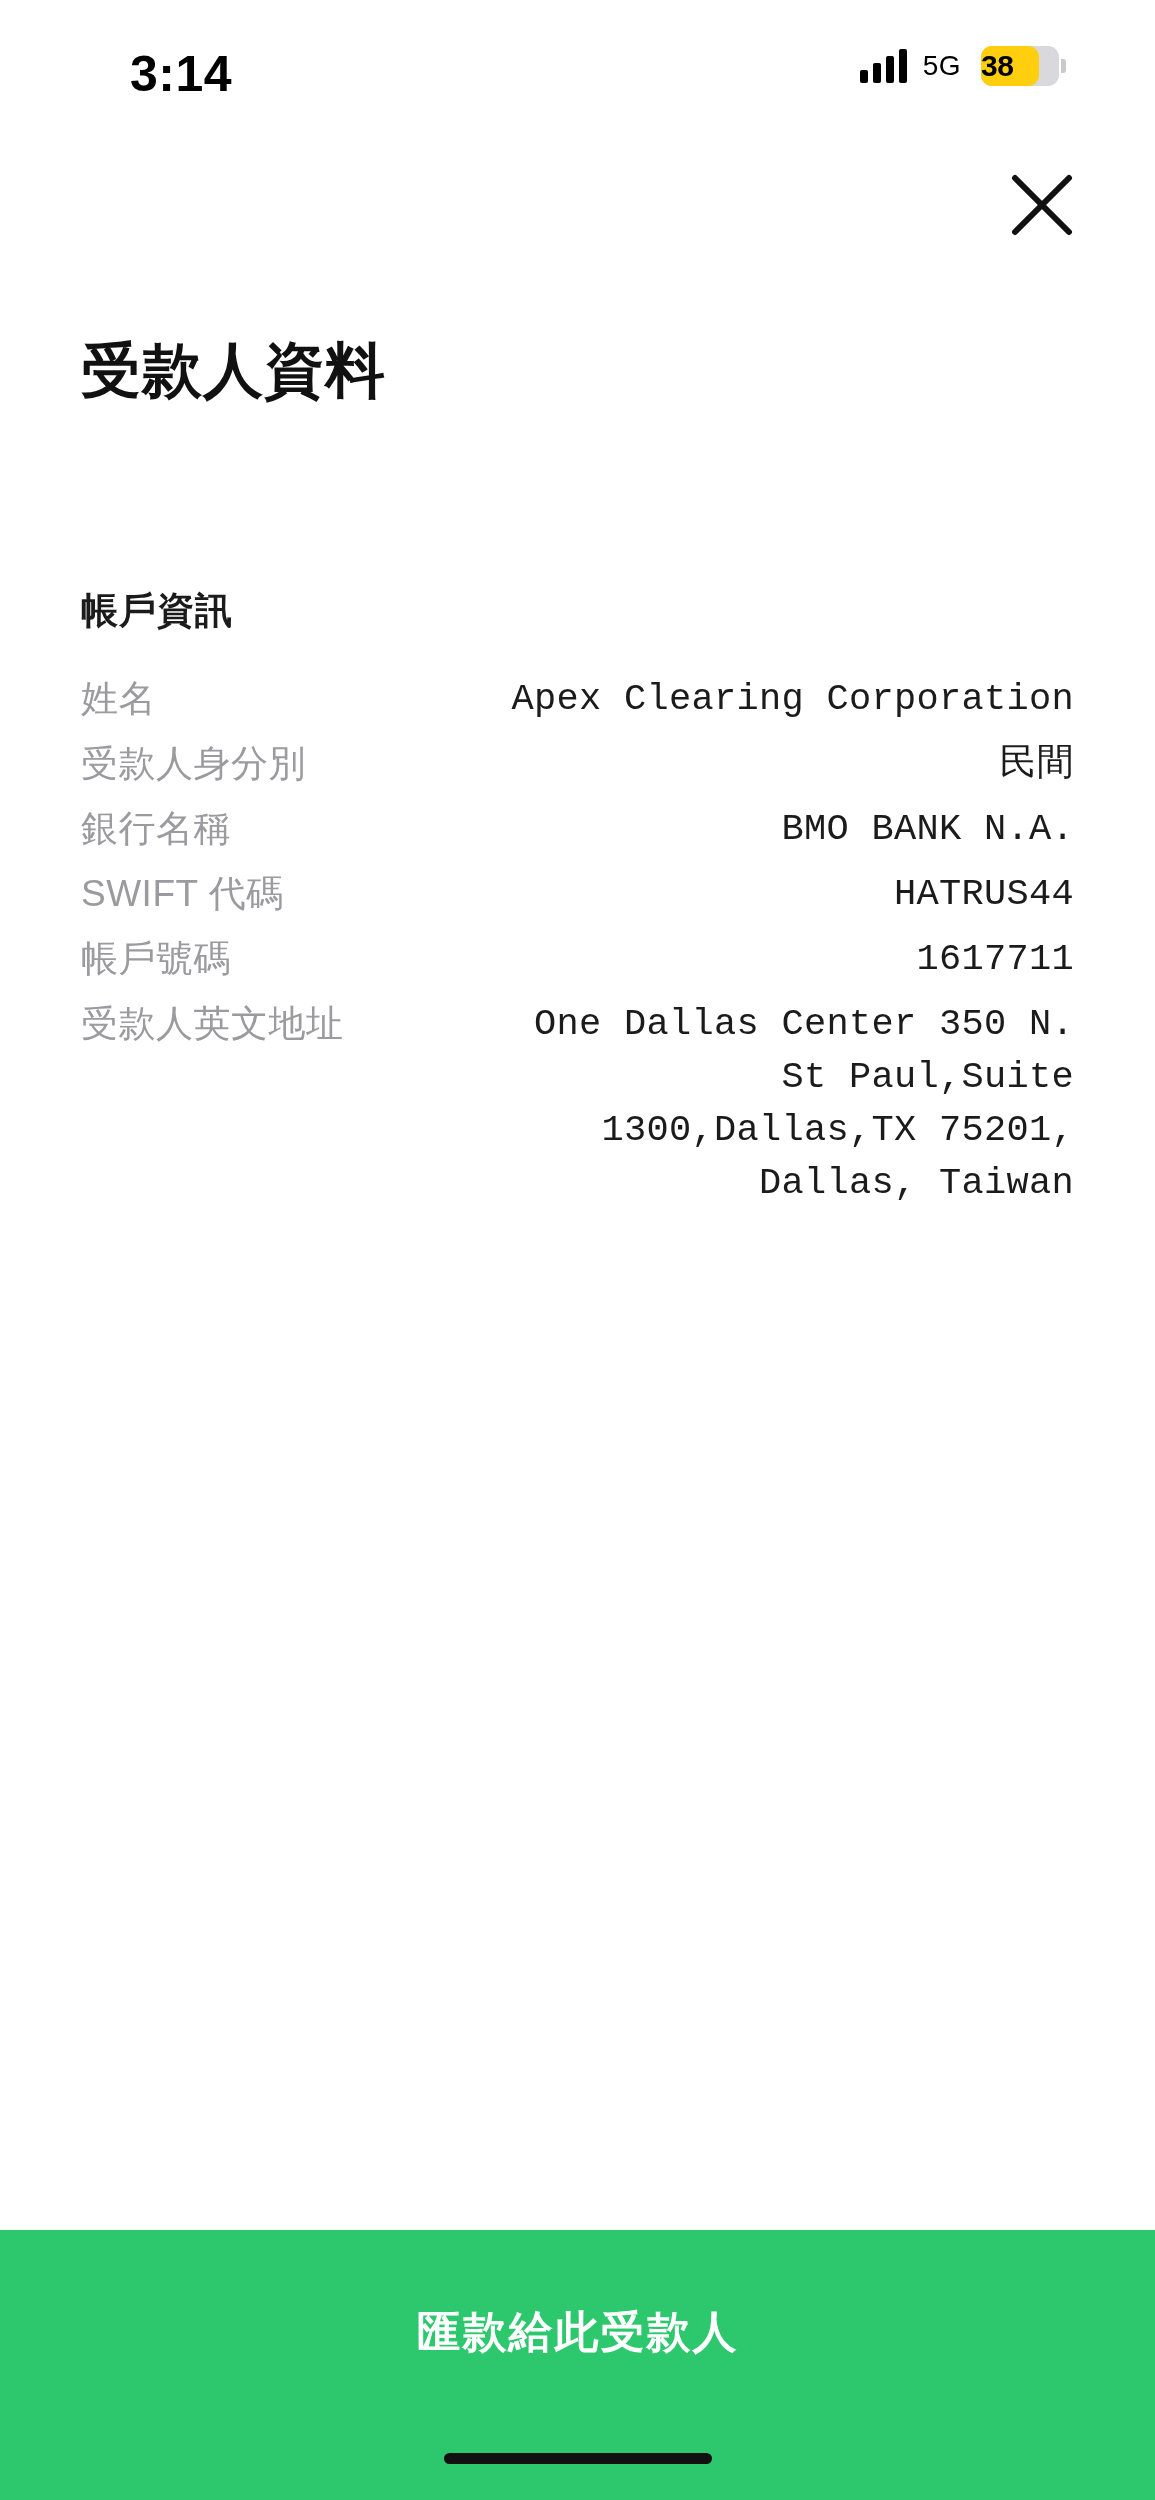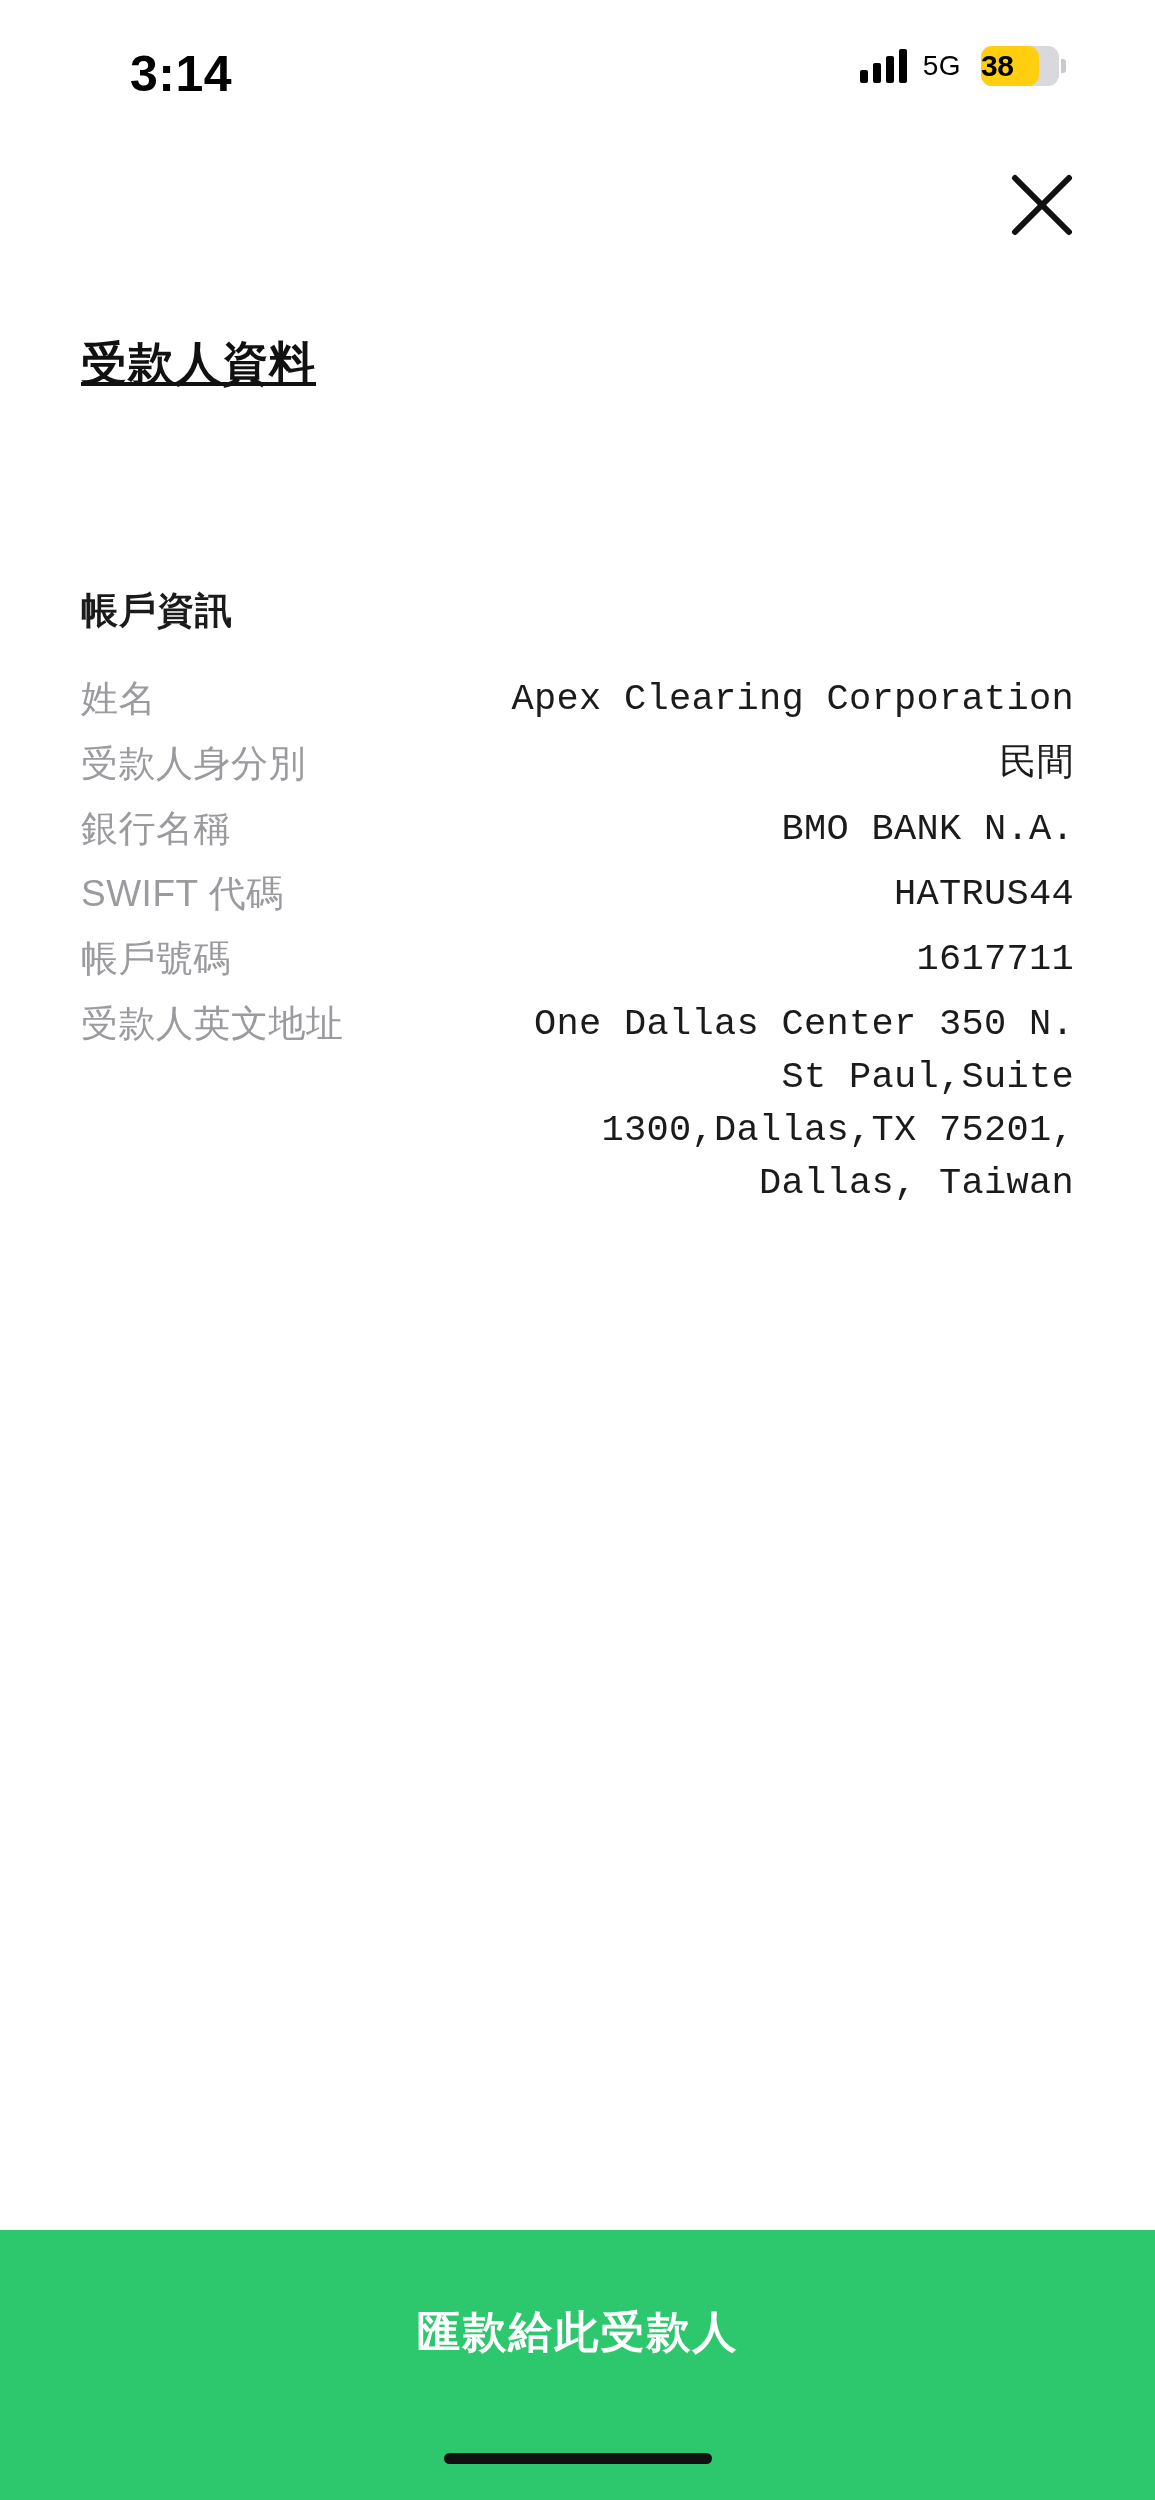--- a/index.html
+++ b/index.html
@@ -113,26 +113,25 @@
     height: 70px;
     cursor: pointer;
   }
   .close-btn svg { display: block; }
 
   
   .page-title {
     position: absolute;
     top: 338px;
     left: 81px;
-    font-size: 46px;
+    font-size: 60px;
     font-weight: 700;
     color: #111111;
     letter-spacing: 1px;
     line-height: 1.1;
-    text-decoration: underline;
   }
 
   
   .section-heading {
     position: absolute;
     top: 586px;
     left: 81px;
     font-size: 37px;
     font-weight: 700;
     color: #1b1b1b;

